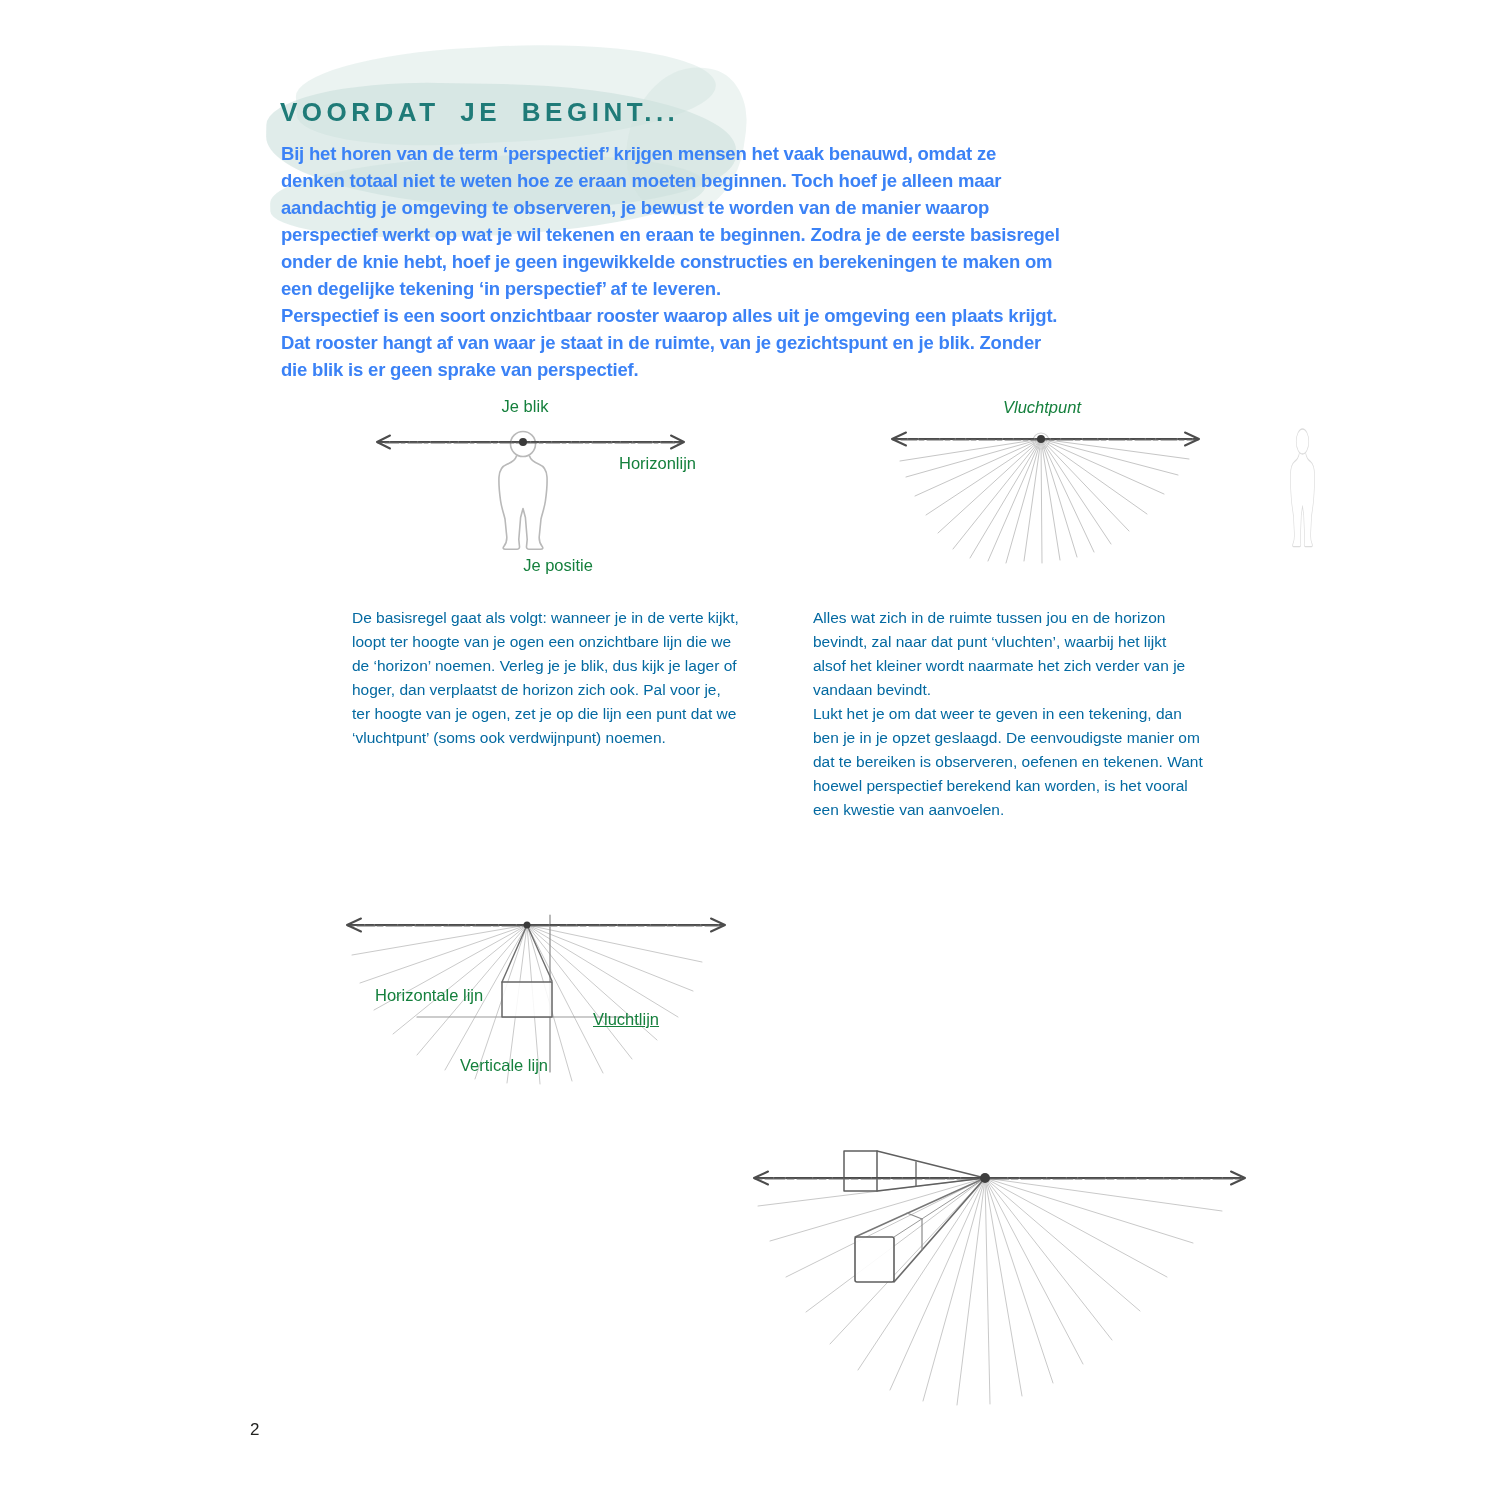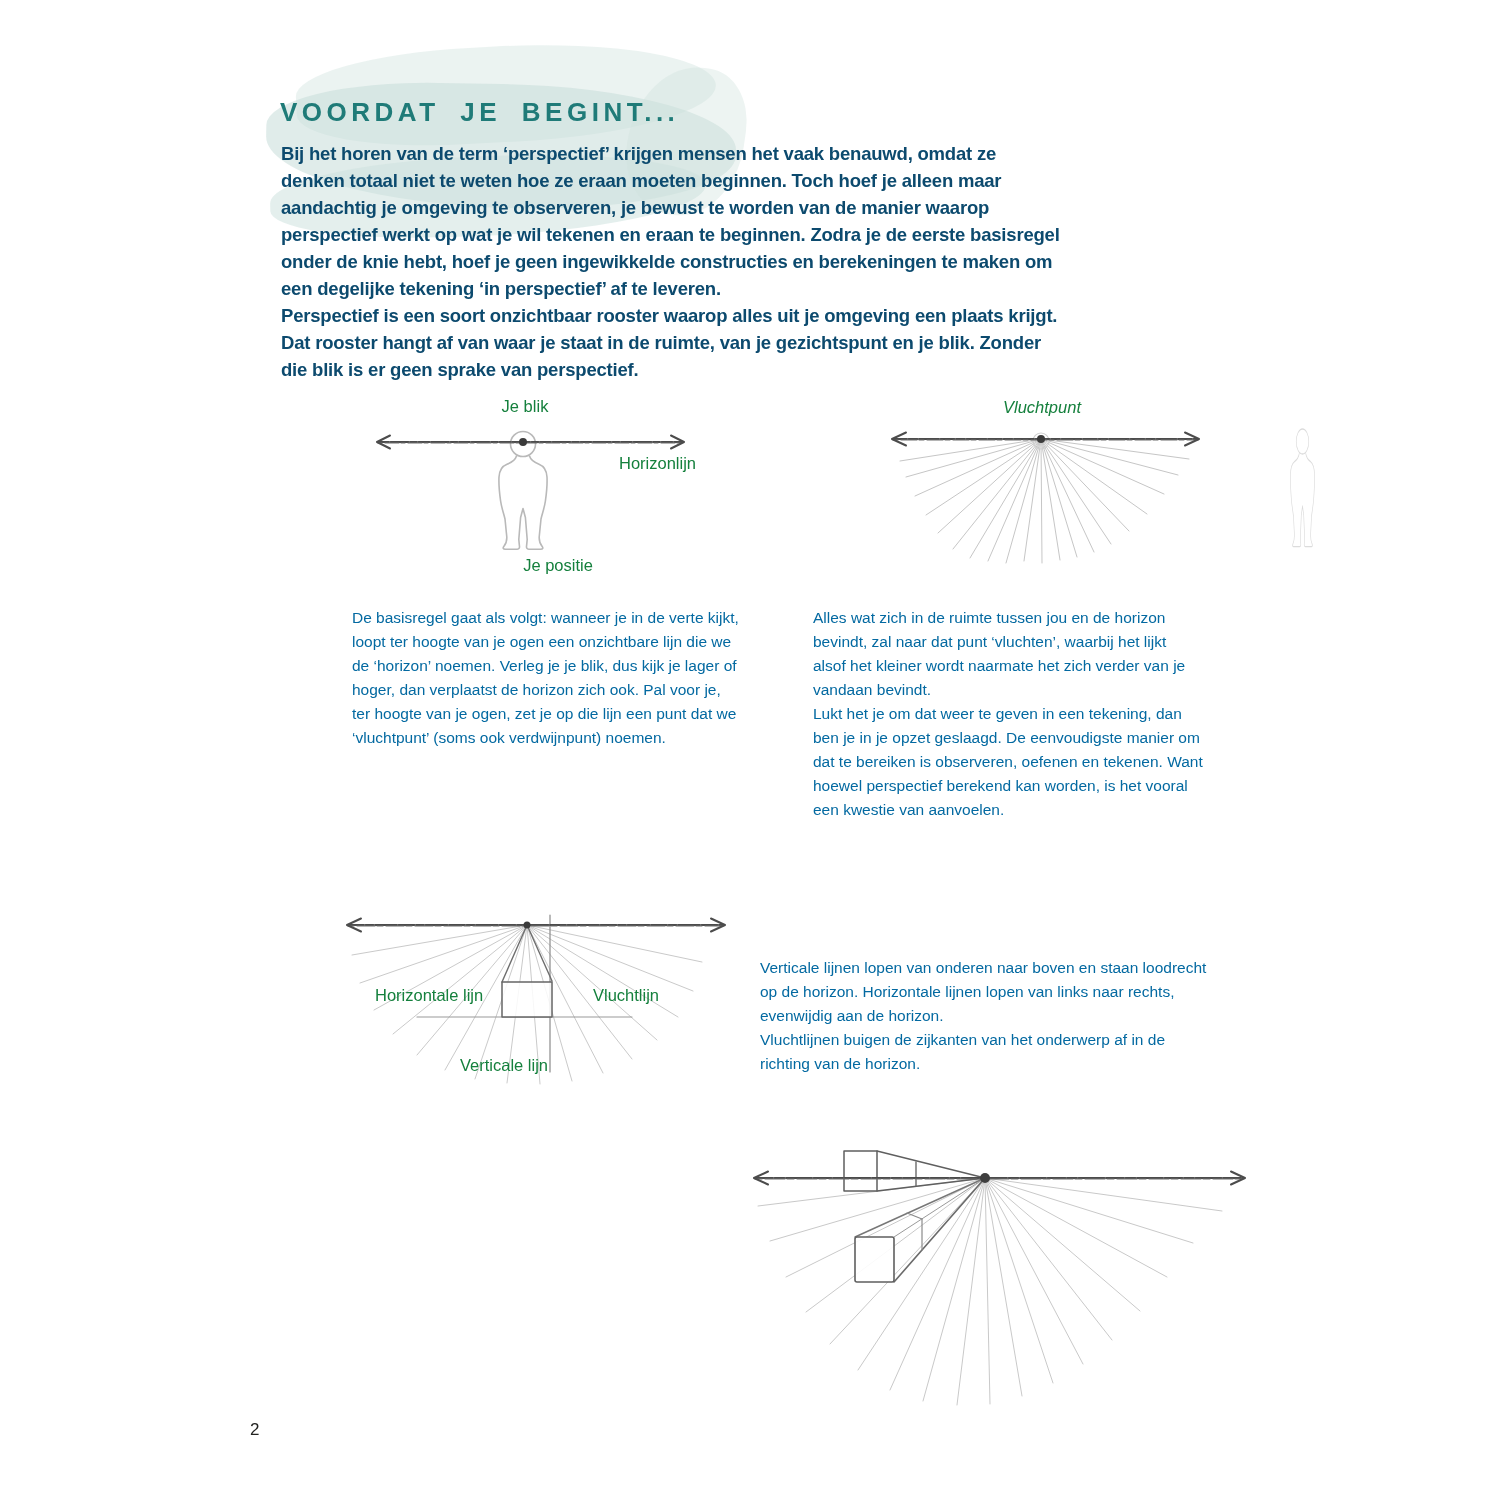--- a/index.html
+++ b/index.html
@@ -12,21 +12,21 @@
   .wash-b{left:266px;top:84px;width:470px;height:124px;background:#c6ddd8;opacity:.55;border-radius:40% 55% 50% 60%;transform:rotate(1deg);}
   .wash-c{left:270px;top:156px;width:436px;height:80px;background:#cde2de;opacity:.55;border-radius:55% 45% 60% 40%;transform:rotate(-1.5deg);}
   .wash-d{left:628px;top:66px;width:116px;height:150px;background:#cfe2de;opacity:.38;border-radius:60% 40% 55% 45%;transform:rotate(8deg);}
   .title{
     position:absolute;left:280px;top:97px;margin:0;
     font-size:26px;font-weight:700;letter-spacing:4.5px;word-spacing:9px;color:#1f7b78;
   }
   .intro{
     position:absolute;left:281px;top:140px;width:920px;
     font-size:18.5px;font-weight:700;line-height:27px;letter-spacing:-0.2px;
-    color:#0c4a6e;white-space:pre-line;
+    color:#3b82f6;white-space:pre-line;
   }
   .art{position:absolute;left:0;top:0;pointer-events:none;}
   .dlabel{
     position:absolute;font-size:16.5px;color:#15803d;white-space:nowrap;
   }
   .centered{transform:translateX(-50%);}
   .body-text{
     position:absolute;font-size:15.5px;line-height:24px;color:#0369a1;white-space:pre-line;
   }
   .pagenum{position:absolute;left:250px;top:1420px;font-size:17px;color:#222220;}
@@ -198,38 +198,33 @@
       <polyline points="1231,1171.5 1245,1178 1231,1184.5" stroke="#4c4c4c" stroke-width="2"></polyline>
       <circle cx="985" cy="1178" r="5" fill="#3f3f3f"></circle>
     </g>
   </svg>
 
   <div class="dlabel centered" style="left:525px;top:397px;">Je blik</div>
   <div class="dlabel" style="left:619px;top:454px;">Horizonlijn</div>
   <div class="dlabel centered" style="left:538px;top:556px;margin-left:20px;">Je positie</div>
   <div class="dlabel centered" style="left:1042px;top:398px;font-style:italic;">Vluchtpunt</div>
   <div class="dlabel" style="left:375px;top:986px;">Horizontale lijn</div>
-  <div class="dlabel" style="left:593px;top:986px;">Vluchtlijn</div>
+  <div class="dlabel" style="left:593px;top:1010px;text-decoration:underline;">Vluchtlijn</div>
   <div class="dlabel" style="left:460px;top:1056px;">Verticale lijn</div>
 
   <div class="body-text" style="left:352px;top:606px;width:440px;">De basisregel gaat als volgt: wanneer je in de verte kijkt,
 loopt ter hoogte van je ogen een onzichtbare lijn die we
 de ‘horizon’ noemen. Verleg je je blik, dus kijk je lager of
 hoger, dan verplaatst de horizon zich ook. Pal voor je,
 ter hoogte van je ogen, zet je op die lijn een punt dat we
 ‘vluchtpunt’ (soms ook verdwijnpunt) noemen.</div>
   <div class="body-text" style="left:813px;top:606px;width:440px;">Alles wat zich in de ruimte tussen jou en de horizon
 bevindt, zal naar dat punt ‘vluchten’, waarbij het lijkt
 alsof het kleiner wordt naarmate het zich verder van je
 vandaan bevindt.
 Lukt het je om dat weer te geven in een tekening, dan
 ben je in je opzet geslaagd. De eenvoudigste manier om
 dat te bereiken is observeren, oefenen en tekenen. Want
 hoewel perspectief berekend kan worden, is het vooral
 een kwestie van aanvoelen.</div>
-  <div class="body-text" style="left:760px;top:956px;width:490px;">Verticale lijnen lopen van onderen naar boven en staan loodrecht
-op de horizon. Horizontale lijnen lopen van links naar rechts,
-evenwijdig aan de horizon.
-Vluchtlijnen buigen de zijkanten van het onderwerp af in de
-richting van de horizon.</div>
 
   <div class="pagenum">2</div>
 </div>
 
 </body></html>

